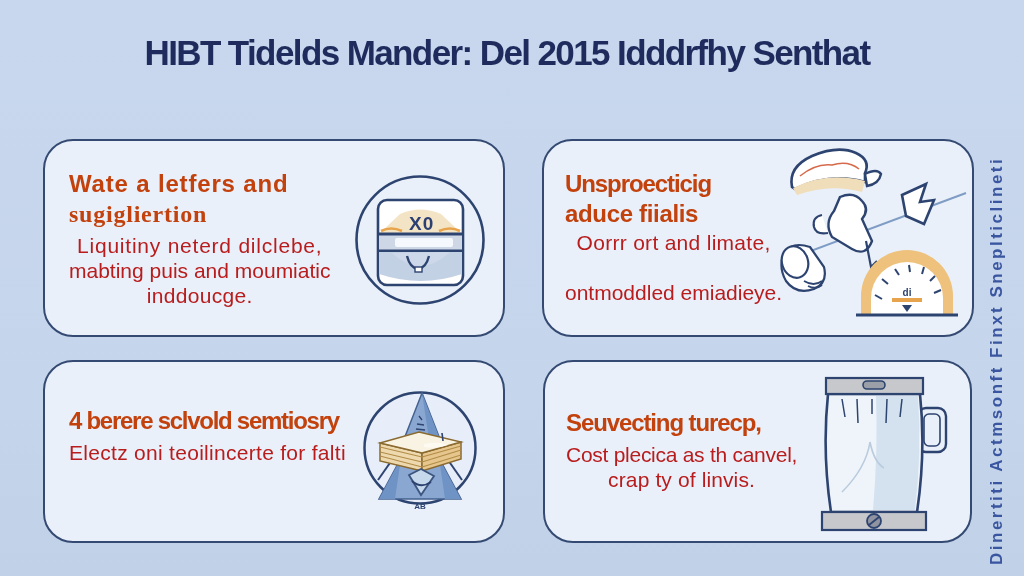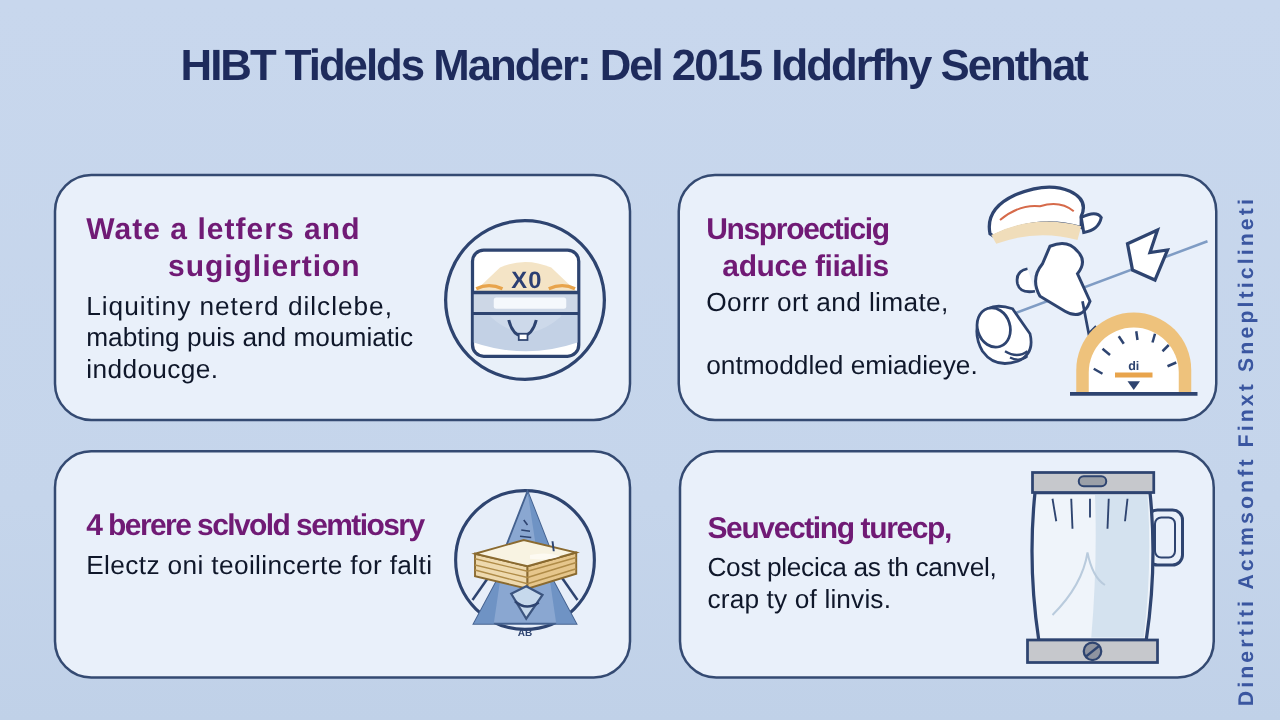--- a/index.html
+++ b/index.html
@@ -6,37 +6,37 @@
   body{width:1024px;height:576px;overflow:hidden;position:relative;
        font-family:"Liberation Sans",sans-serif;
        background:linear-gradient(180deg,#c8d7ed 0%,#c5d5eb 70%,#c0d1e8 100%);}
   .title{position:absolute;left:-5px;top:32px;width:1024px;text-align:center;
          color:#1e2b5c;font-weight:bold;font-size:35px;line-height:42px;}
   .card{position:absolute;background:#e9f0fa;border:2px solid #344a72;border-radius:30px;box-sizing:border-box;}
   #c1{left:43px;top:139px;width:462px;height:198px;}
   #c2{left:542px;top:139px;width:432px;height:198px;}
   #c3{left:43px;top:360px;width:462px;height:183px;}
   #c4{left:543px;top:360px;width:429px;height:183px;}
-  .h{position:absolute;color:#701a75;font-weight:bold;font-size:24px;line-height:30px;text-align:right;}
-  .b{position:absolute;color:#0f172a;font-size:21px;line-height:25px;}
+  .h{position:absolute;color:#c2410c;font-weight:bold;font-size:24px;line-height:30px;}
+  .b{position:absolute;color:#b91c1c;font-size:21px;line-height:25px;text-align:center;}
   .vtext{position:absolute;left:798px;top:354px;width:400px;height:22px;
          transform:rotate(-90deg);color:#3a56a0;font-size:17px;font-weight:bold;
          letter-spacing:2.5px;text-align:center;white-space:nowrap;}
   svg{position:absolute;}
 </style>
 </head>
 <body>
   <div class="title"><span style="letter-spacing:-1.6px;">HIBT Tidelds Mander: Del 2015 Idddrfhy Senthat</span><br></div>
 
   <div id="c1" class="card"></div>
   <div id="c2" class="card"></div>
   <div id="c3" class="card"></div>
   <div id="c4" class="card"></div>
 
-  <div class="h" style="left:69px;top:169px;"><span style="letter-spacing:0.83px;">Wate a letfers and</span><br><span style="letter-spacing:0.77px;">sugigliertion</span></div>
+  <div class="h" style="left:69px;top:169px;"><span style="letter-spacing:0.83px;">Wate a letfers and</span><br><span style="letter-spacing:0.77px;font-family:Liberation Serif, serif;">sugigliertion</span></div>
   <div class="b" style="left:69px;top:233px;"><span style="letter-spacing:0.77px;">Liquitiny neterd dilclebe,</span><br><span>mabting puis and moumiatic</span><br><span style="letter-spacing:0.3px;">inddoucge.</span></div>
 
   <div class="h" style="left:565px;top:169px;"><span style="letter-spacing:-1.08px;">Unsproecticig</span><br><span style="letter-spacing:-0.33px;">aduce fiialis</span></div>
   <div class="b" style="left:565px;top:230px;"><span style="letter-spacing:0.29px;">Oorrr ort and limate,</span><br><br><span>ontmoddled emiadieye.</span></div>
 
   <div class="h" style="left:69px;top:406px;letter-spacing:-1.27px;">4 berere sclvold semtiosry</div>
   <div class="b" style="left:69px;top:440px;"><span style="letter-spacing:0.29px;">Electz oni teoilincerte for falti</span><br></div>
 
   <div class="h" style="left:566px;top:408px;letter-spacing:-1.11px;">Seuvecting turecp,</div>
   <div class="b" style="left:566px;top:442px;"><span style="letter-spacing:-0.27px;">Cost plecica as th canvel,</span><br><span style="letter-spacing:0.12px;">crap ty of linvis.</span></div>

